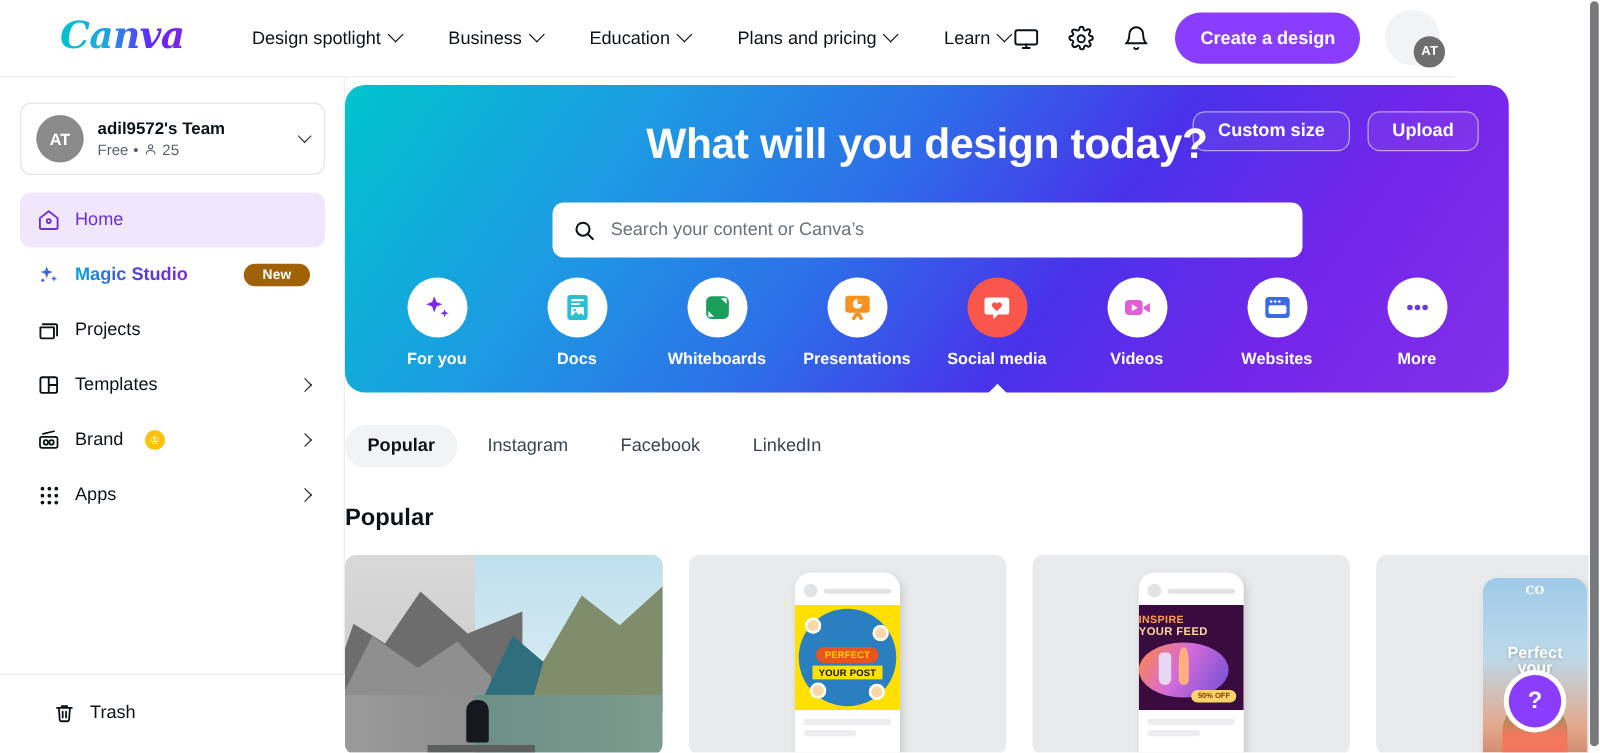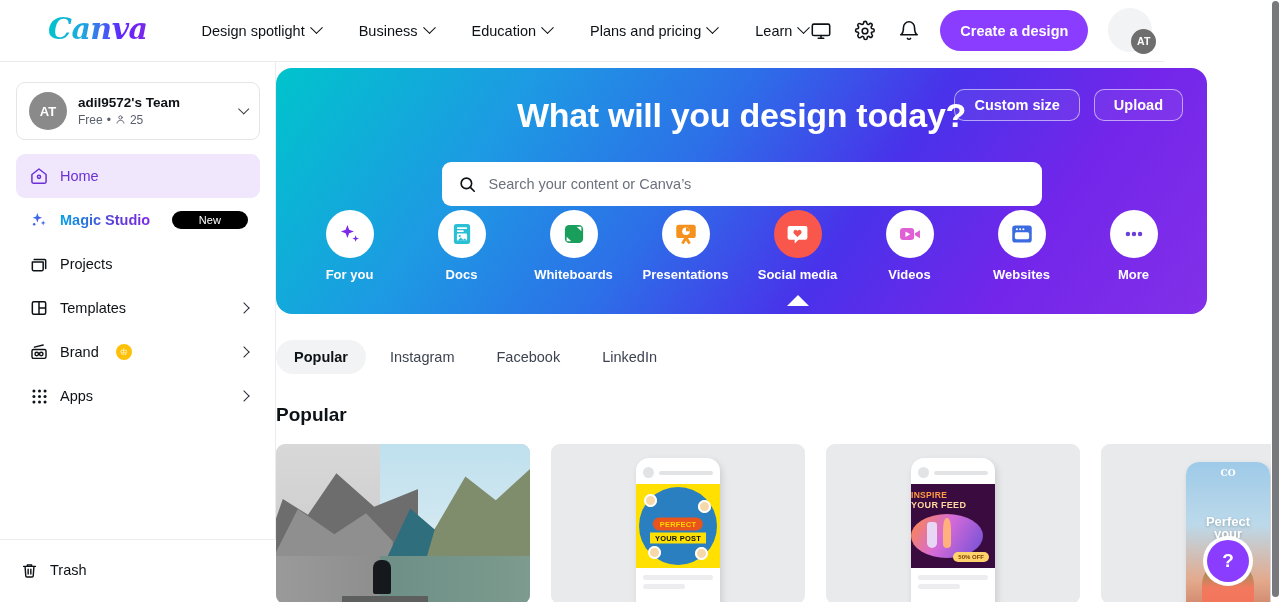--- a/index.html
+++ b/index.html
@@ -87,31 +87,31 @@
   .side-label { font-size: 14.5px; color: #0d1216; }
   .side-item.active .side-label { color: #6b31d6; }
   .side-icon { width: 22px; height: 22px; display: flex; align-items: center; justify-content: center; flex: 0 0 22px; }
   .side-arrow { margin-left: auto; width: 8px; height: 8px; border-right: 1.9px solid #2b2f36; border-top: 1.9px solid #2b2f36; transform: rotate(45deg); }
   .grad-text {
     background: linear-gradient(90deg, #00a2e8 0%, #5b3bd4 60%, #7d2ae8 100%);
     -webkit-background-clip: text; background-clip: text; color: transparent;
     font-size: 14.5px; font-weight: 700;
   }
   .badge-new {
-    margin-left: auto; background: #000000; color: #fff; font-size: 11px; font-weight: 400;
-    border-radius: 11px; padding: 3px 27px; letter-spacing: .1px;
+    margin-left: auto; background: #a16207; color: #fff; font-size: 11px; font-weight: 700;
+    border-radius: 11px; padding: 3px 15px; letter-spacing: .1px;
   }
   .crown {
     width: 16px; height: 16px; border-radius: 50%; background: #ffc107;
     display: inline-flex; align-items: center; justify-content: center;
     font-size: 9px; color: #fff; margin-left: 7px;
   }
   .sidebar-bottom {
     position: absolute; left: 0; right: 0; bottom: 0; border-top: 1px solid #ebecf0;
-    padding: 8px 16px 10px 6px; background: #fff;
+    padding: 8px 16px 10px 28px; background: #fff;
   }
   .sb-divider { position: absolute; right: 0; top: 0; bottom: 0; width: 1px; background: #ebecf0; }
 
   
   .main { flex: 1; min-width: 0; position: relative; background: #fff; overflow: hidden; }
 
   .hero {
     margin: 6px 32px 0 0; margin-left: 0; height: 246px; border-radius: 16px;
     background:
       linear-gradient(125deg, #00c4cc 0%, #1d9ae3 24%, #2d6ee8 44%, #4932ea 62%, #7326ea 80%, #8230e8 100%);
@@ -132,21 +132,21 @@
     position: absolute; top: 94px; left: 50%; transform: translateX(-50%);
     width: 600px; height: 44px; background: #fff; border-radius: 9px;
     display: flex; align-items: center; padding: 0 16px; gap: 12px; cursor: text;
   }
   .search-input {
     border: none; outline: none; font-size: 14.5px; color: #0d1216;
     font-family: "Liberation Sans", sans-serif; flex: 1; background: transparent;
   }
   .search-input::placeholder { color: #6b717c; }
 
-  .cats { position: absolute; bottom: 32px; left: 0; right: 0; display: flex; justify-content: center; gap: 0; }
+  .cats { position: absolute; bottom: 20px; left: 0; right: 0; display: flex; justify-content: center; gap: 0; }
   .cat { width: 112px; display: flex; flex-direction: column; align-items: center; cursor: pointer; position: relative; }
   .cat-circle {
     width: 48px; height: 48px; border-radius: 50%; background: #fff;
     display: flex; align-items: center; justify-content: center;
   }
   .cat-label { margin-top: 9px; font-size: 13px; font-weight: 700; color: #fff; white-space: nowrap; }
   .cat.selected .cat-circle { background: #f9574b; }
   .cat-pointer {
     position: absolute; bottom: -24px; left: 50%; transform: translateX(-50%);
     width: 0; height: 0; border-left: 11px solid transparent; border-right: 11px solid transparent;

